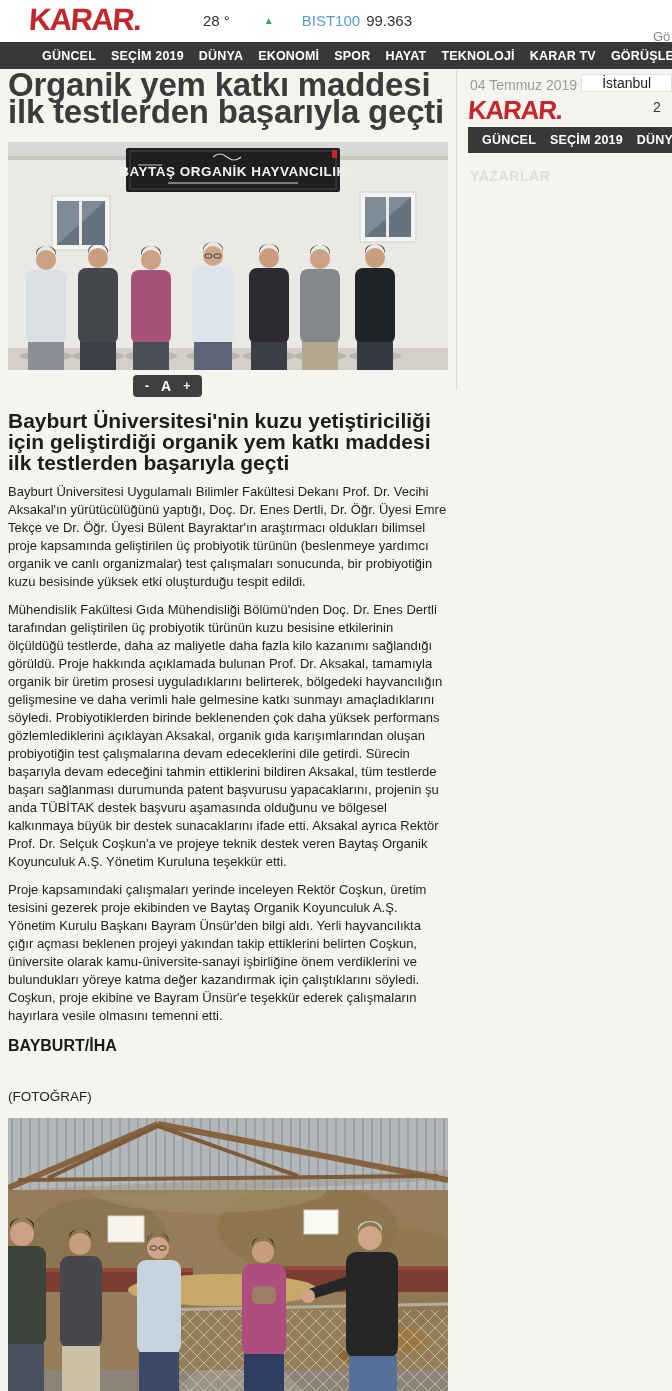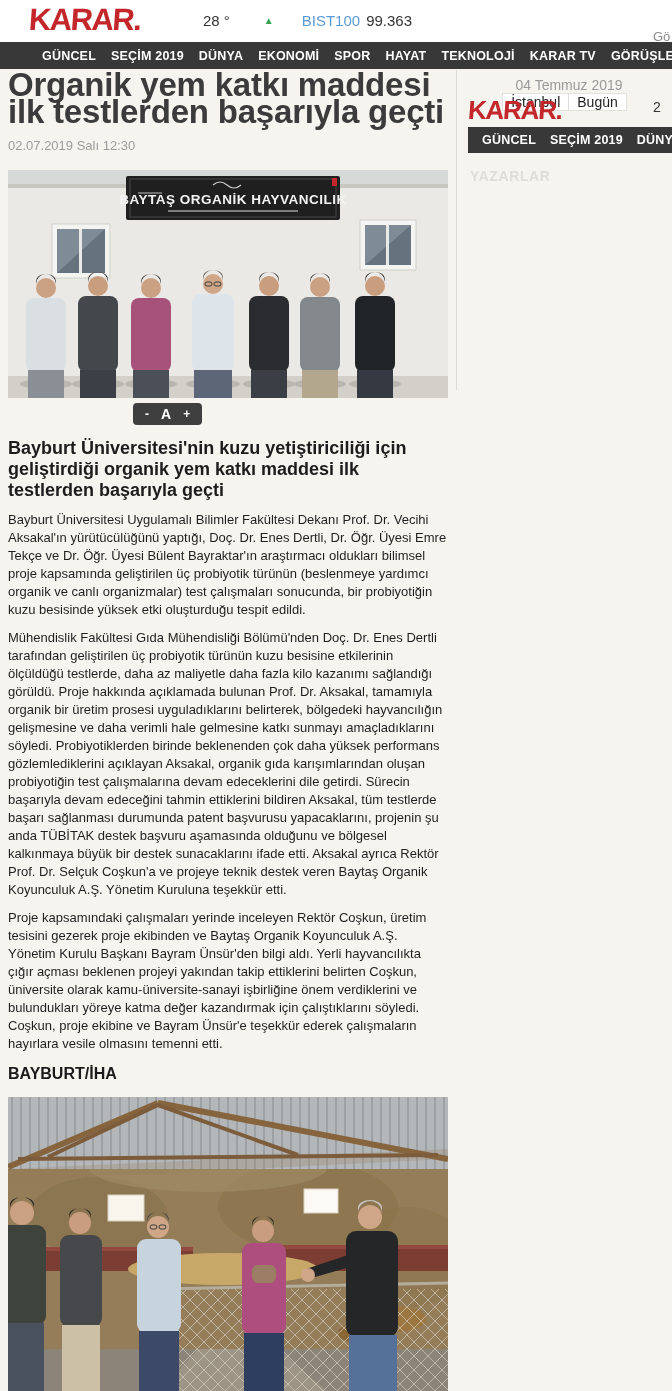--- a/index.html
+++ b/index.html
@@ -35,32 +35,32 @@
   h1.title { font-size:33px; line-height:27px; font-weight:bold; color:#3b3b3b; margin-top:2px; letter-spacing:-0.2px; }
   .date { font-size:13px; color:#9c9c9c; margin-top:13px; }
   .photo { display:block; margin-top:17px; width:440px; background:#ddd; }
   .fontctrl {
     margin-top:5px; margin-left:125px; display:inline-flex; align-items:center; gap:12px;
     background:#3f3f3f; border-radius:4px; padding:3px 12px; height:22px;
   }
   .fontctrl span { color:#fff; font-weight:bold; cursor:pointer; }
   .fontctrl .minus, .fontctrl .plus { font-size:12px; }
   .fontctrl .letter { font-size:14px; }
-  .lede { margin-top:13px; font-size:18px; line-height:21px; font-weight:bold; color:#1c1c1c; }
+  .lede { margin-top:13px; font-size:21px; line-height:21px; font-weight:bold; color:#1c1c1c; }
   .body-p { margin-top:10px; font-size:13px; line-height:18px; color:#1f1f1f; }
   .source { margin-top:12px; font-size:16px; font-weight:bold; color:#1a1a1a; }
   .photo-label { margin-top:34px; font-size:13.5px; color:#222; }
   .photo2 { margin-top:14px; }
   
   .divider { position:absolute; left:456px; top:70px; width:1px; height:320px; background:#dcdcd6; }
   .sidebar { position:absolute; left:457px; top:69px; width:215px; }
-  .side-daterow { display:flex; align-items:center; height:24px; margin-top:5px;flex-direction:column; }
+  .side-daterow { display:flex; align-items:flex-start; height:24px; margin-top:5px; }
   .side-date { font-size:14px; color:#9a9a9a; padding:3px 4px 0 13px; white-space:nowrap; }
   .side-weatherbox { background:#fff; border:1px solid #e2e2de; display:flex; align-items:center; flex:1; }
-  .side-city { font-size:14px; color:#222; padding:0 8px; border-right:1px solid #ddd; cursor:pointer; white-space:nowrap; }
+  .side-city { font-size:14px; color:#222; padding:0 20px; border-right:1px solid #ddd; cursor:pointer; white-space:nowrap; }
   .side-day { font-size:14px; color:#222; padding:0 8px; cursor:pointer; white-space:nowrap; }
   .mini-logo {
     position:absolute; left:11px; top:26px; font-size:26px; font-weight:900; color:#c3272b;
     letter-spacing:-1.2px; transform:skewX(-4deg); cursor:pointer;
   }
   .mini-temp { position:absolute; left:196px; top:30px; font-size:14px; color:#333; }
   .mininav {
     position:absolute; left:11px; top:58px; width:204px; height:26px; background:#383838;
     display:flex; align-items:center; gap:14px; padding-left:14px; overflow:hidden;
   }
@@ -92,21 +92,20 @@
     <span>EKONOMİ</span>
     <span>SPOR</span>
     <span>HAYAT</span>
     <span>TEKNOLOJİ</span>
     <span>KARAR TV</span>
     <span>GÖRÜŞLER</span>
   </div>
 
   <div class="maincol">
     <h1 class="title">Organik yem katkı maddesi ilk testlerden başarıyla geçti</h1>
-    <div class="date">02.07.2019 Salı 12:30</div>
 
     
     <svg class="photo" width="440" height="228" viewBox="0 0 440 228">
       <rect x="0" y="0" width="440" height="228" fill="#ebe9e5"></rect>
       <rect x="0" y="0" width="440" height="14" fill="#d6d9d8"></rect>
       <rect x="0" y="14" width="440" height="4" fill="#c8c6c1"></rect>
 
       <g>
         <rect x="118" y="6" width="214" height="44" rx="2" fill="#1f1f1f"></rect>
         <rect x="122" y="9" width="206" height="38" fill="none" stroke="#4a4a4a" stroke-width="1"></rect>
@@ -185,20 +184,21 @@
       <span class="minus">-</span>
       <span class="letter">A</span>
       <span class="plus">+</span>
     </div>
 
     <div class="lede">Bayburt Üniversitesi'nin kuzu yetiştiriciliği için geliştirdiği organik yem katkı maddesi ilk testlerden başarıyla geçti</div>
     <p class="body-p">Bayburt Üniversitesi Uygulamalı Bilimler Fakültesi Dekanı Prof. Dr. Vecihi Aksakal'ın yürütücülüğünü yaptığı, Doç. Dr. Enes Dertli, Dr. Öğr. Üyesi Emre Tekçe ve Dr. Öğr. Üyesi Bülent Bayraktar'ın araştırmacı oldukları bilimsel proje kapsamında geliştirilen üç probiyotik türünün (beslenmeye yardımcı organik ve canlı organizmalar) test çalışmaları sonucunda, bir probiyotiğin kuzu besisinde yüksek etki oluşturduğu tespit edildi.</p>
     <p class="body-p">Mühendislik Fakültesi Gıda Mühendisliği Bölümü'nden Doç. Dr. Enes Dertli tarafından geliştirilen üç probiyotik türünün kuzu besisine etkilerinin ölçüldüğü testlerde, daha az maliyetle daha fazla kilo kazanımı sağlandığı görüldü. Proje hakkında açıklamada bulunan Prof. Dr. Aksakal, tamamıyla organik bir üretim prosesi uyguladıklarını belirterek, bölgedeki hayvancılığın gelişmesine ve daha verimli hale gelmesine katkı sunmayı amaçladıklarını söyledi. Probiyotiklerden birinde beklenenden çok daha yüksek performans gözlemlediklerini açıklayan Aksakal, organik gıda karışımlarından oluşan probiyotiğin test çalışmalarına devam edeceklerini dile getirdi. Sürecin başarıyla devam edeceğini tahmin ettiklerini bildiren Aksakal, tüm testlerde başarı sağlanması durumunda patent başvurusu yapacaklarını, projenin şu anda TÜBİTAK destek başvuru aşamasında olduğunu ve bölgesel kalkınmaya büyük bir destek sunacaklarını ifade etti. Aksakal ayrıca Rektör Prof. Dr. Selçuk Coşkun'a ve projeye teknik destek veren Baytaş Organik Koyunculuk A.Ş. Yönetim Kuruluna teşekkür etti.</p>
     <p class="body-p">Proje kapsamındaki çalışmaları yerinde inceleyen Rektör Coşkun, üretim tesisini gezerek proje ekibinden ve Baytaş Organik Koyunculuk A.Ş. Yönetim Kurulu Başkanı Bayram Ünsür'den bilgi aldı. Yerli hayvancılıkta çığır açması beklenen projeyi yakından takip ettiklerini belirten Coşkun, üniversite olarak kamu-üniversite-sanayi işbirliğine önem verdiklerini ve bulundukları yöreye katma değer kazandırmak için çalıştıklarını söyledi. Coşkun, proje ekibine ve Bayram Ünsür'e teşekkür ederek çalışmaların hayırlara vesile olmasını temenni etti.</p>
     <div class="source">BAYBURT/İHA</div>
+    <div class="photo-label">(FOTOĞRAF)</div>
 
     
     <svg class="photo photo2" width="440" height="330" viewBox="0 0 440 330">
       <defs>
         <pattern id="corr" width="9" height="12" patternUnits="userSpaceOnUse">
           <rect width="9" height="12" fill="#b4b7ba"></rect>
           <rect x="3" width="2" height="12" fill="#9ea1a4"></rect>
         </pattern>
         <pattern id="mesh" width="14" height="14" patternUnits="userSpaceOnUse">
           <path d="M0 7 L7 0 M7 14 L14 7 M0 7 L7 14 M7 0 L14 7" stroke="#d8d3c6" stroke-width="1" fill="none" opacity="0.65"></path>

